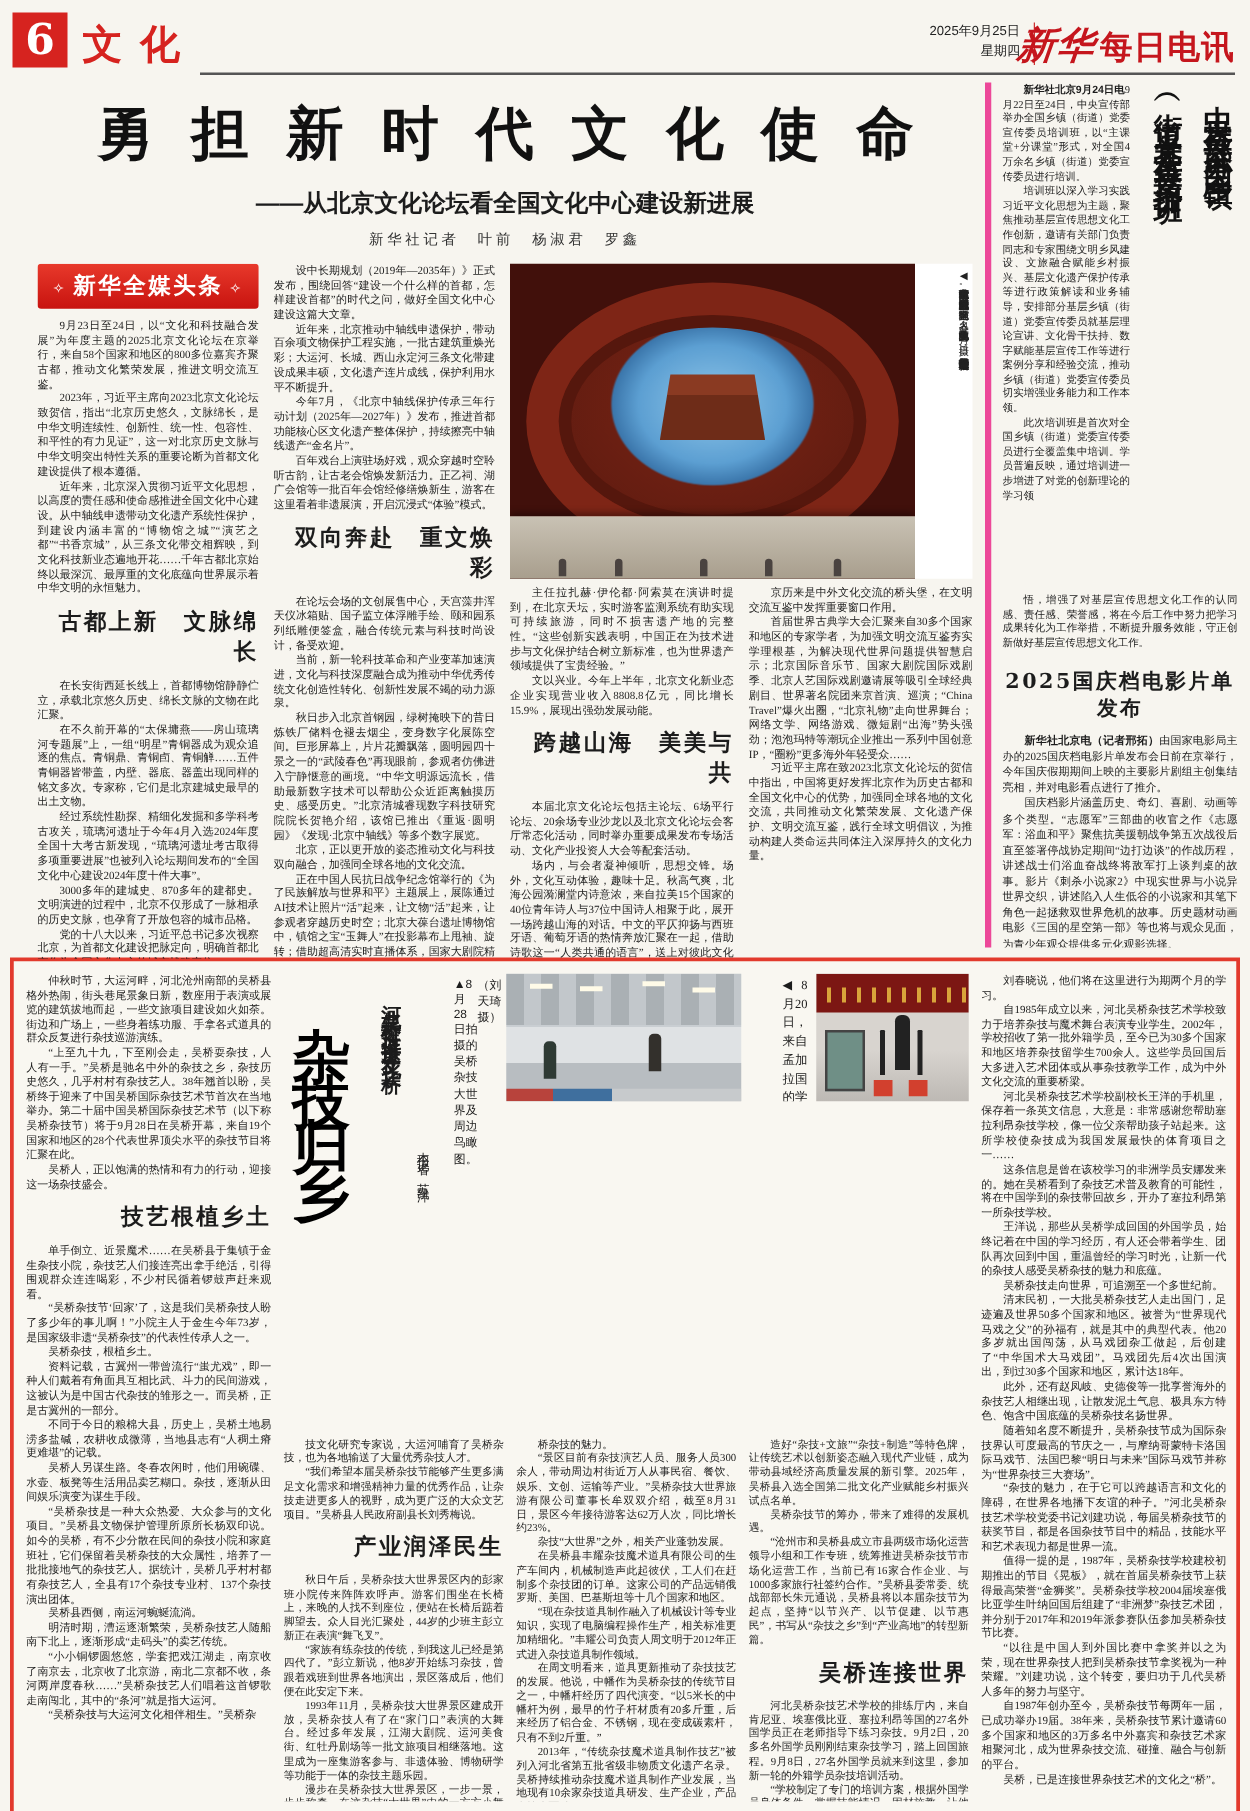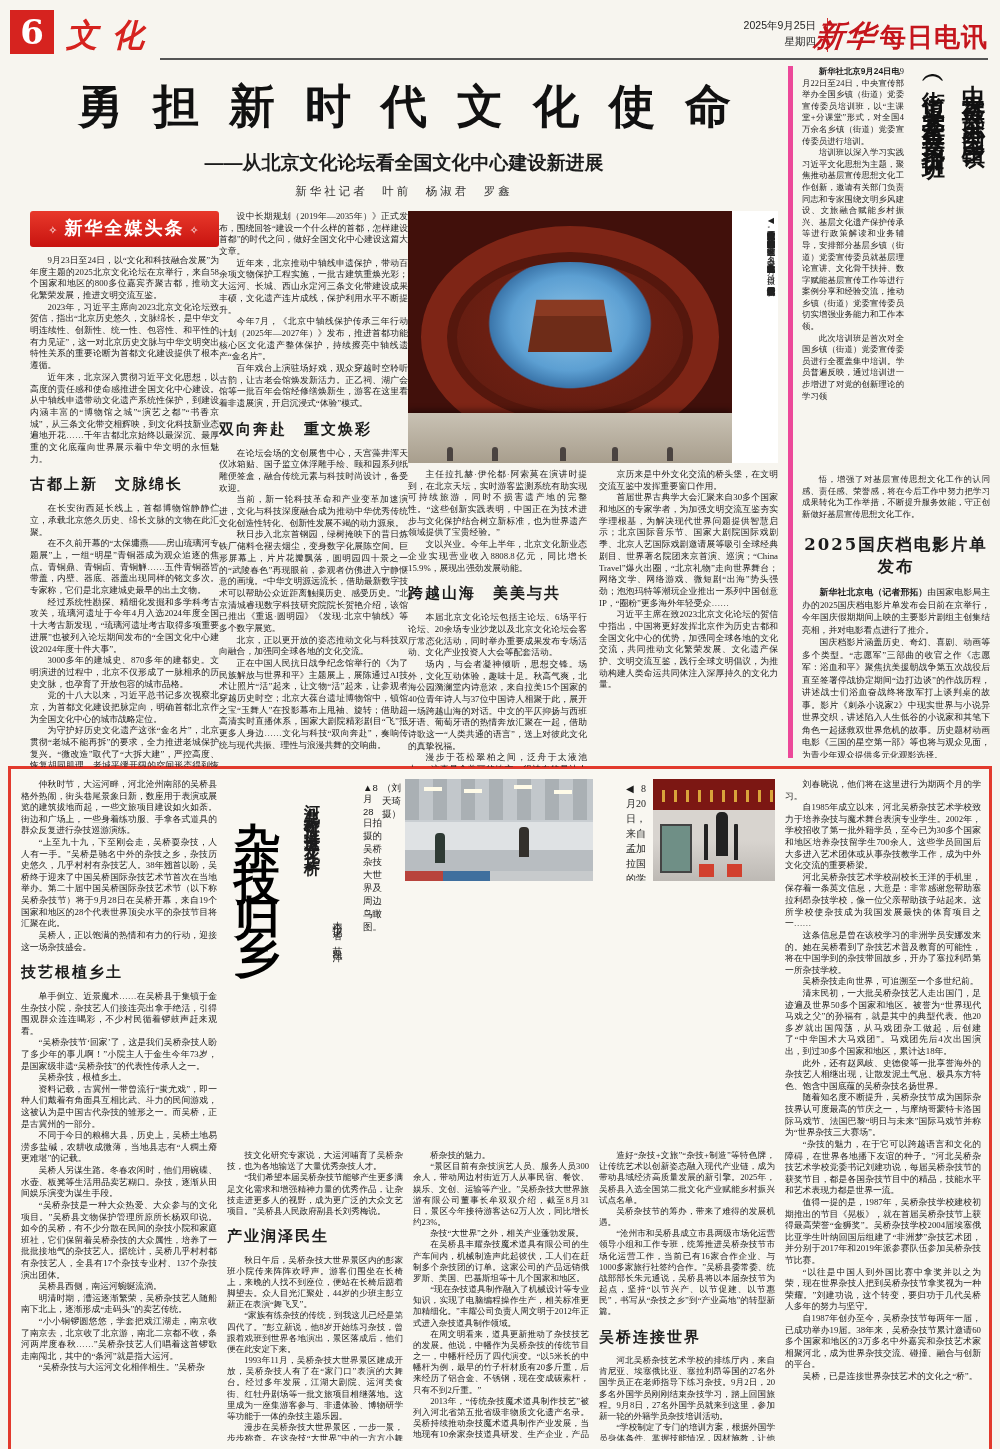--- a/index.html
+++ b/index.html
@@ -1,18 +1,18 @@
 <!DOCTYPE html>
 <html><head>
 <meta charset="utf-8">
 <style>
   * { margin:0; padding:0; box-sizing:border-box; }
   html,body { width:1000px; height:1449px; overflow:hidden; background:#f7f5ef; }
   body { font-family:"Liberation Serif","DejaVu Serif",serif; color:#1c1c1c; }
-  .sans { font-family:"Liberation Sans","DejaVu Sans",sans-serif;font-style:italic; }
+  .sans { font-family:"Liberation Sans","DejaVu Sans",sans-serif; }
 
   
   .hdr { position:relative; height:54px; margin:8px 12px 0 10px; }
   .pagenum { position:absolute; left:0; top:2px; width:44px; height:44px; background:#d6231f; color:#fff;
              font-family:"DejaVu Serif",serif; font-weight:bold; font-size:34px; text-align:center; line-height:44px; }
   .secttl { position:absolute; left:56px; top:6px; color:#d6231f; font-size:32px; font-weight:900;
             letter-spacing:14px; font-family:"Liberation Sans","DejaVu Sans",sans-serif; }
   .hdr-rule { position:absolute; left:150px; right:0; bottom:2px; height:2px; background:#555; }
   .dateblk { position:absolute; right:172px; top:10px; text-align:right; font-size:10.5px; line-height:1.5;
              font-family:"Liberation Sans","DejaVu Sans",sans-serif; color:#222; }
@@ -23,29 +23,29 @@
   .mast .rest { font-size:26px; font-weight:900; font-family:"Liberation Sans","DejaVu Sans",sans-serif; letter-spacing:1px; }
 
   
   .toprow { display:flex; margin:4px 10px 0 30px; height:692px; }
   .leadwrap { flex:0 0 748px; }
   .lead-h1 { text-align:center; font-weight:900; font-size:46px; letter-spacing:30px; padding-left:30px;
              color:#111; margin-top:10px; font-family:"DejaVu Serif",serif; }
   .lead-h2 { text-align:center; font-weight:700; font-size:19px; margin-top:12px;
              font-family:"Liberation Sans","DejaVu Sans",sans-serif; }
   .lead-by { text-align:center; font-size:11.5px; margin-top:8px; letter-spacing:3px; color:#333; }
-  .leadcols { display:flex; margin-top:12px; height:556px; }
+  .leadcols { display:flex; gap:12px; margin-top:12px; height:556px; }
   .lcol { flex:1 1 0; overflow:hidden; font-size:8.8px; line-height:1.33; text-align:justify; }
   .badge { background:linear-gradient(180deg,#e8392b,#c8130f); color:#fff; text-align:center;
            font-size:18px; font-weight:900; font-family:"Liberation Sans","DejaVu Sans",sans-serif;
            letter-spacing:2px; padding:6px 0; border-radius:3px; margin-bottom:8px; position:relative; }
   .badge::before { content:"✧ "; font-size:11px; } .badge::after { content:" ✧"; font-size:11px; }
   .para { text-indent:2em; }
   .para b { font-family:"Liberation Sans","DejaVu Sans",sans-serif; }
-  .subhead { text-align:left; font-size:15px; font-weight:900; margin:9px 0;
+  .subhead { text-align:right; font-size:18px; font-weight:900; margin:9px 0;
              font-family:"Liberation Sans","DejaVu Sans",sans-serif; letter-spacing:2px; }
   .rightpair { flex:0 0 370px; display:flex; flex-direction:column; }
   .pairbottom { display:flex; gap:12px; flex:1; margin-top:6px; overflow:hidden; }
 
   
   .mallfig { display:flex; height:252px; }
   .mallart { position:relative; flex:1; background:#41100b; overflow:hidden; }
   .mall-ring { position:absolute; left:4%; top:6%; width:92%; height:88%; border-radius:50%;
                border:26px solid #7e2516; background:radial-gradient(ellipse at 50% 42%,#8fc6e9 0%,#5c9fd2 34%,#3b76ab 46%,#6b1f12 47%,#5a1a10 100%);
                box-shadow:0 0 0 10px #55170d inset; }
@@ -329,20 +329,21 @@
             <p class="para">“学校制定了专门的培训方案，根据外国学员身体条件、掌握技能情况，因材施教，让他们学有所成。”河北吴桥杂技艺术学校办公室主任</p>
           </div>
       </div>
     </div>
 
     <div class="fcol fcol5">
         <p class="para">刘春晓说，他们将在这里进行为期两个月的学习。</p>
         <p class="para">自1985年成立以来，河北吴桥杂技艺术学校致力于培养杂技与魔术舞台表演专业学生。2002年，学校招收了第一批外籍学员，至今已为30多个国家和地区培养杂技留学生700余人。这些学员回国后大多进入艺术团体或从事杂技教学工作，成为中外文化交流的重要桥梁。</p>
         <p class="para">河北吴桥杂技艺术学校副校长王洋的手机里，保存着一条英文信息，大意是：非常感谢您帮助塞拉利昂杂技学校，像一位父亲帮助孩子站起来。这所学校使杂技成为我国发展最快的体育项目之一……</p>
         <p class="para">这条信息是曾在该校学习的非洲学员安娜发来的。她在吴桥看到了杂技艺术普及教育的可能性，将在中国学到的杂技带回故乡，开办了塞拉利昂第一所杂技学校。</p>
+        <p class="para">王洋说，那些从吴桥学成回国的外国学员，始终记着在中国的学习经历，有人还会带着学生、团队再次回到中国，重温曾经的学习时光，让新一代的杂技人感受吴桥杂技的魅力和底蕴。</p>
         <p class="para">吴桥杂技走向世界，可追溯至一个多世纪前。</p>
         <p class="para">清末民初，一大批吴桥杂技艺人走出国门，足迹遍及世界50多个国家和地区。被誉为“世界现代马戏之父”的孙福有，就是其中的典型代表。他20多岁就出国闯荡，从马戏团杂工做起，后创建了“中华国术大马戏团”。马戏团先后4次出国演出，到过30多个国家和地区，累计达18年。</p>
         <p class="para">此外，还有赵凤岐、史德俊等一批享誉海外的杂技艺人相继出现，让散发泥土气息、极具东方特色、饱含中国底蕴的吴桥杂技名扬世界。</p>
         <p class="para">随着知名度不断提升，吴桥杂技节成为国际杂技界认可度最高的节庆之一，与摩纳哥蒙特卡洛国际马戏节、法国巴黎“明日与未来”国际马戏节并称为“世界杂技三大赛场”。</p>
         <p class="para">“杂技的魅力，在于它可以跨越语言和文化的障碍，在世界各地播下友谊的种子。”河北吴桥杂技艺术学校党委书记刘建功说，每届吴桥杂技节的获奖节目，都是各国杂技节目中的精品，技能水平和艺术表现力都是世界一流。</p>
         <p class="para">值得一提的是，1987年，吴桥杂技学校建校初期推出的节目《晃板》，就在首届吴桥杂技节上获得最高荣誉“金狮奖”。吴桥杂技学校2004届埃塞俄比亚学生叶纳回国后组建了“非洲梦”杂技艺术团，并分别于2017年和2019年派参赛队伍参加吴桥杂技节比赛。</p>
         <p class="para">“以往是中国人到外国比赛中拿奖并以之为荣，现在世界杂技人把到吴桥杂技节拿奖视为一种荣耀。”刘建功说，这个转变，要归功于几代吴桥人多年的努力与坚守。</p>
         <p class="para">自1987年创办至今，吴桥杂技节每两年一届，已成功举办19届。38年来，吴桥杂技节累计邀请60多个国家和地区的3万多名中外嘉宾和杂技艺术家相聚河北，成为世界杂技交流、碰撞、融合与创新的平台。</p>
         <p class="para">吴桥，已是连接世界杂技艺术的文化之“桥”。</p>
       </div>

